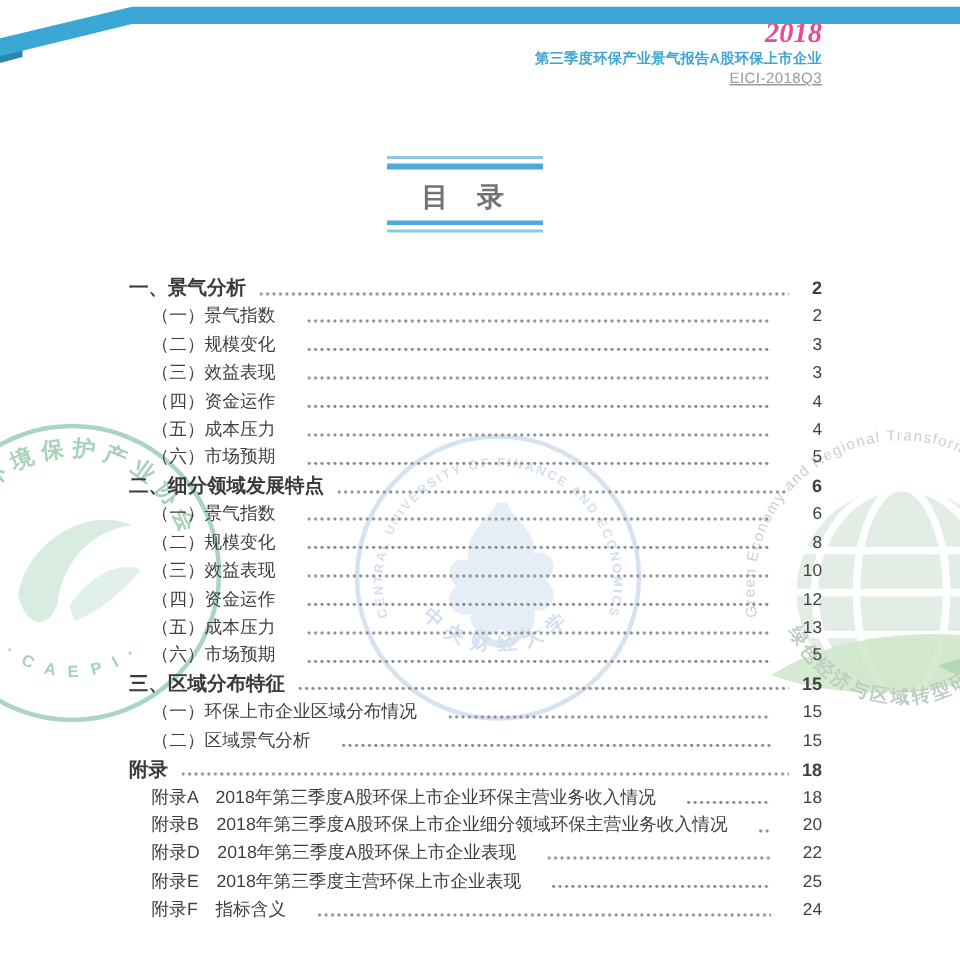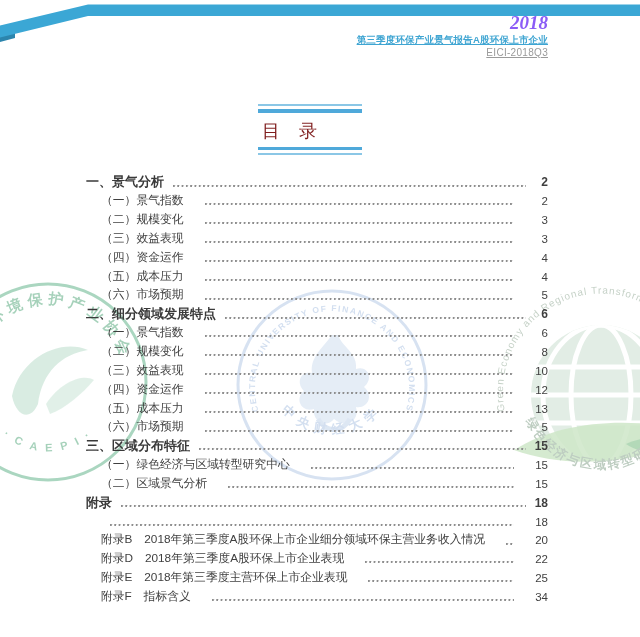--- a/index.html
+++ b/index.html
@@ -9,39 +9,39 @@
     font-family:"Liberation Sans","DejaVu Sans",sans-serif;
   }
   
   .ribbon{position:absolute;top:0;left:0;z-index:2;}
   .header-text{
     position:absolute;top:12px;right:92px;text-align:right;z-index:2;
   }
   .header-year{
     font-family:"Liberation Serif","DejaVu Serif",serif;
     font-style:italic;font-weight:bold;font-size:19px;line-height:21px;
-    color:#8b5cf6;
+    color:#ec4899;
   }
   .header-subtitle{
-    font-size:9.5px;font-weight:bold;line-height:13px;color:#3fa5d2;letter-spacing:0.2px;text-decoration:underline;
+    font-size:9.5px;font-weight:bold;line-height:13px;color:#3fa5d2;letter-spacing:0.2px;
   }
   .header-code{
     font-size:10px;line-height:13px;color:#9a9a9a;letter-spacing:0.3px;text-decoration:underline;
   }
   
   .toc-title-box{position:absolute;left:258px;top:104px;width:104px;z-index:3;}
   .rule-thin{height:2px;background:#8bc7e6;}
   .rule-thick{height:3.5px;background:#4fa9da;}
   .rule-gap{height:3px;}
   .toc-title{
-    text-align:left;font-size:18px;font-weight:normal;color:#7f1d1d;
+    text-align:center;font-size:18px;font-weight:bold;color:#737373;
     letter-spacing:7px;padding:7px 0 5px 4px;line-height:22px;
   }
   
-  .toc-list{position:absolute;left:85px;top:173px;width:463px;z-index:3;}
+  .toc-list{position:absolute;left:85px;top:183px;width:463px;z-index:3;}
   .toc-row{display:flex;align-items:center;height:18.85px;color:#3f3f3f;cursor:pointer;}
   .toc-row.lv1{font-weight:bold;font-size:13px;padding-left:1px;color:#3a3a3a;}
   .toc-row.lv2{font-size:11.8px;padding-left:16px;font-weight:500;gap:12px;}
   .toc-label{white-space:pre;flex:0 0 auto;}
   .leader{
     flex:1 1 auto;height:2.4px;position:relative;top:3.4px;margin:0 5px 0 9px;
     background-image:radial-gradient(circle at 1.1px 1.1px,#8c8c8c 0.95px,rgba(0,0,0,0) 1.25px);
     background-size:4.3px 2.4px;background-repeat:repeat-x;
   }
   .toc-page{flex:0 0 auto;font-size:11.5px;font-weight:normal;min-width:17px;text-align:right;color:#3f3f3f;}
@@ -206,35 +206,36 @@
     <span class="toc-label">（六）市场预期</span>
     <span class="leader"></span>
     <span class="toc-page">5</span>
   </div>
     <div class="toc-row lv1">
     <span class="toc-label">三、区域分布特征</span>
     <span class="leader"></span>
     <span class="toc-page">15</span>
   </div>
     <div class="toc-row lv2">
-    <span class="toc-label">（一）绿色经济与区域转型研究中心</span>
+    <span class="toc-label">（一）环保上市企业区域分布情况</span>
     <span class="leader"></span>
     <span class="toc-page">15</span>
   </div>
     <div class="toc-row lv2">
     <span class="toc-label">（二）区域景气分析</span>
     <span class="leader"></span>
     <span class="toc-page">15</span>
   </div>
     <div class="toc-row lv1">
     <span class="toc-label">附录</span>
     <span class="leader"></span>
     <span class="toc-page">18</span>
   </div>
     <div class="toc-row lv2">
+    <span class="toc-label">附录A　2018年第三季度A股环保上市企业环保主营业务收入情况</span>
     <span class="leader"></span>
     <span class="toc-page">18</span>
   </div>
     <div class="toc-row lv2">
     <span class="toc-label">附录B　2018年第三季度A股环保上市企业细分领域环保主营业务收入情况</span>
     <span class="leader"></span>
     <span class="toc-page">20</span>
   </div>
     <div class="toc-row lv2">
     <span class="toc-label">附录D　2018年第三季度A股环保上市企业表现</span>
@@ -242,15 +243,15 @@
     <span class="toc-page">22</span>
   </div>
     <div class="toc-row lv2">
     <span class="toc-label">附录E　2018年第三季度主营环保上市企业表现</span>
     <span class="leader"></span>
     <span class="toc-page">25</span>
   </div>
     <div class="toc-row lv2">
     <span class="toc-label">附录F　指标含义</span>
     <span class="leader"></span>
-    <span class="toc-page">34</span>
+    <span class="toc-page">24</span>
   </div>
   </div>
 
 </body></html>

